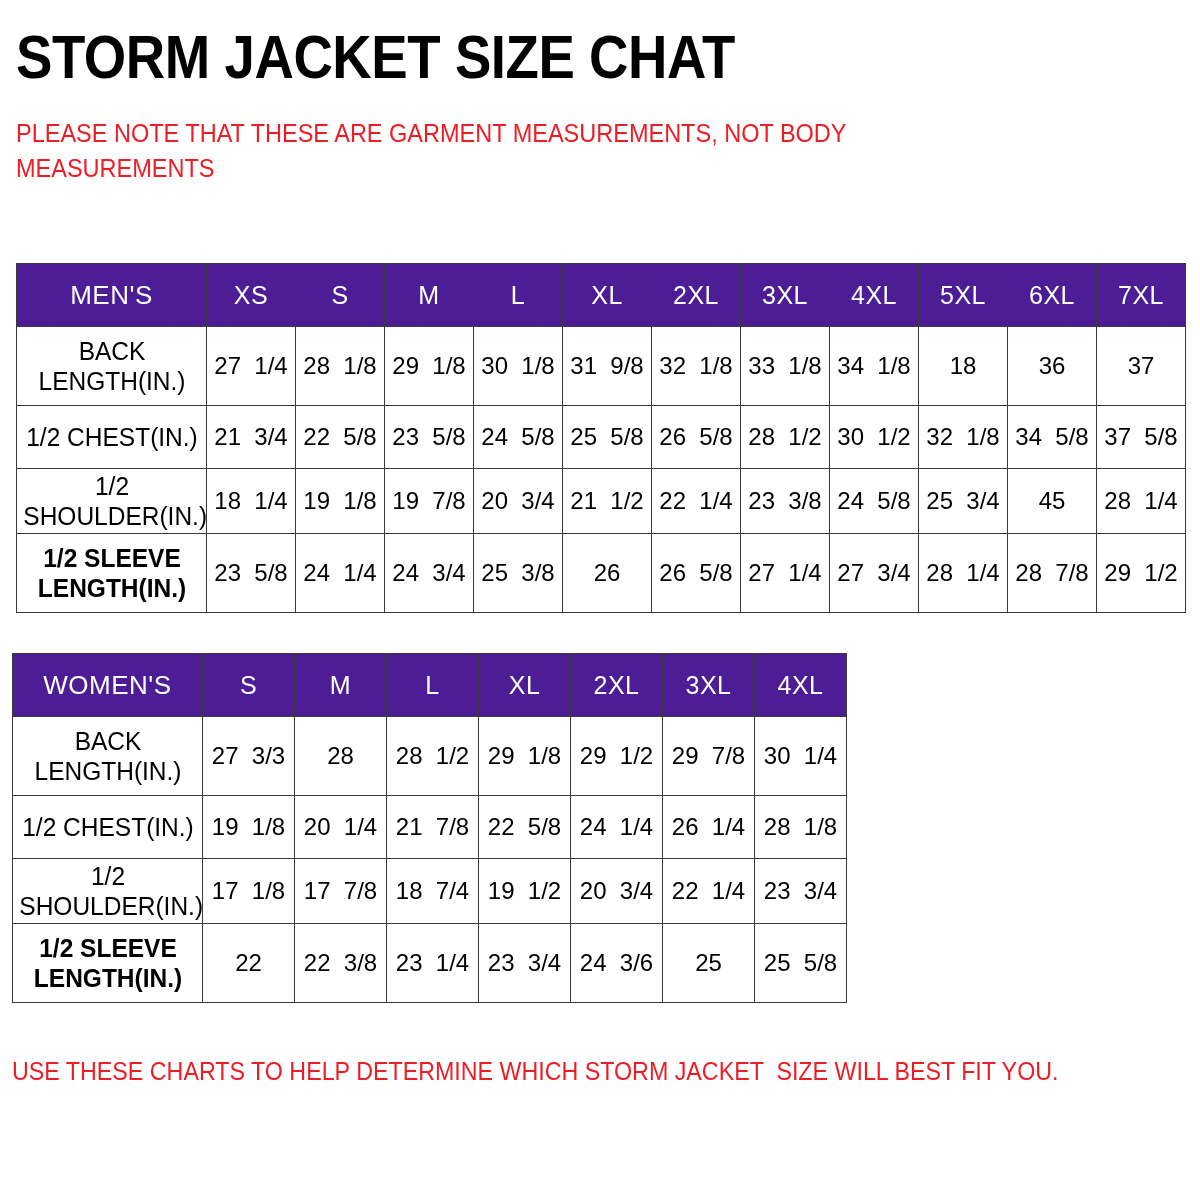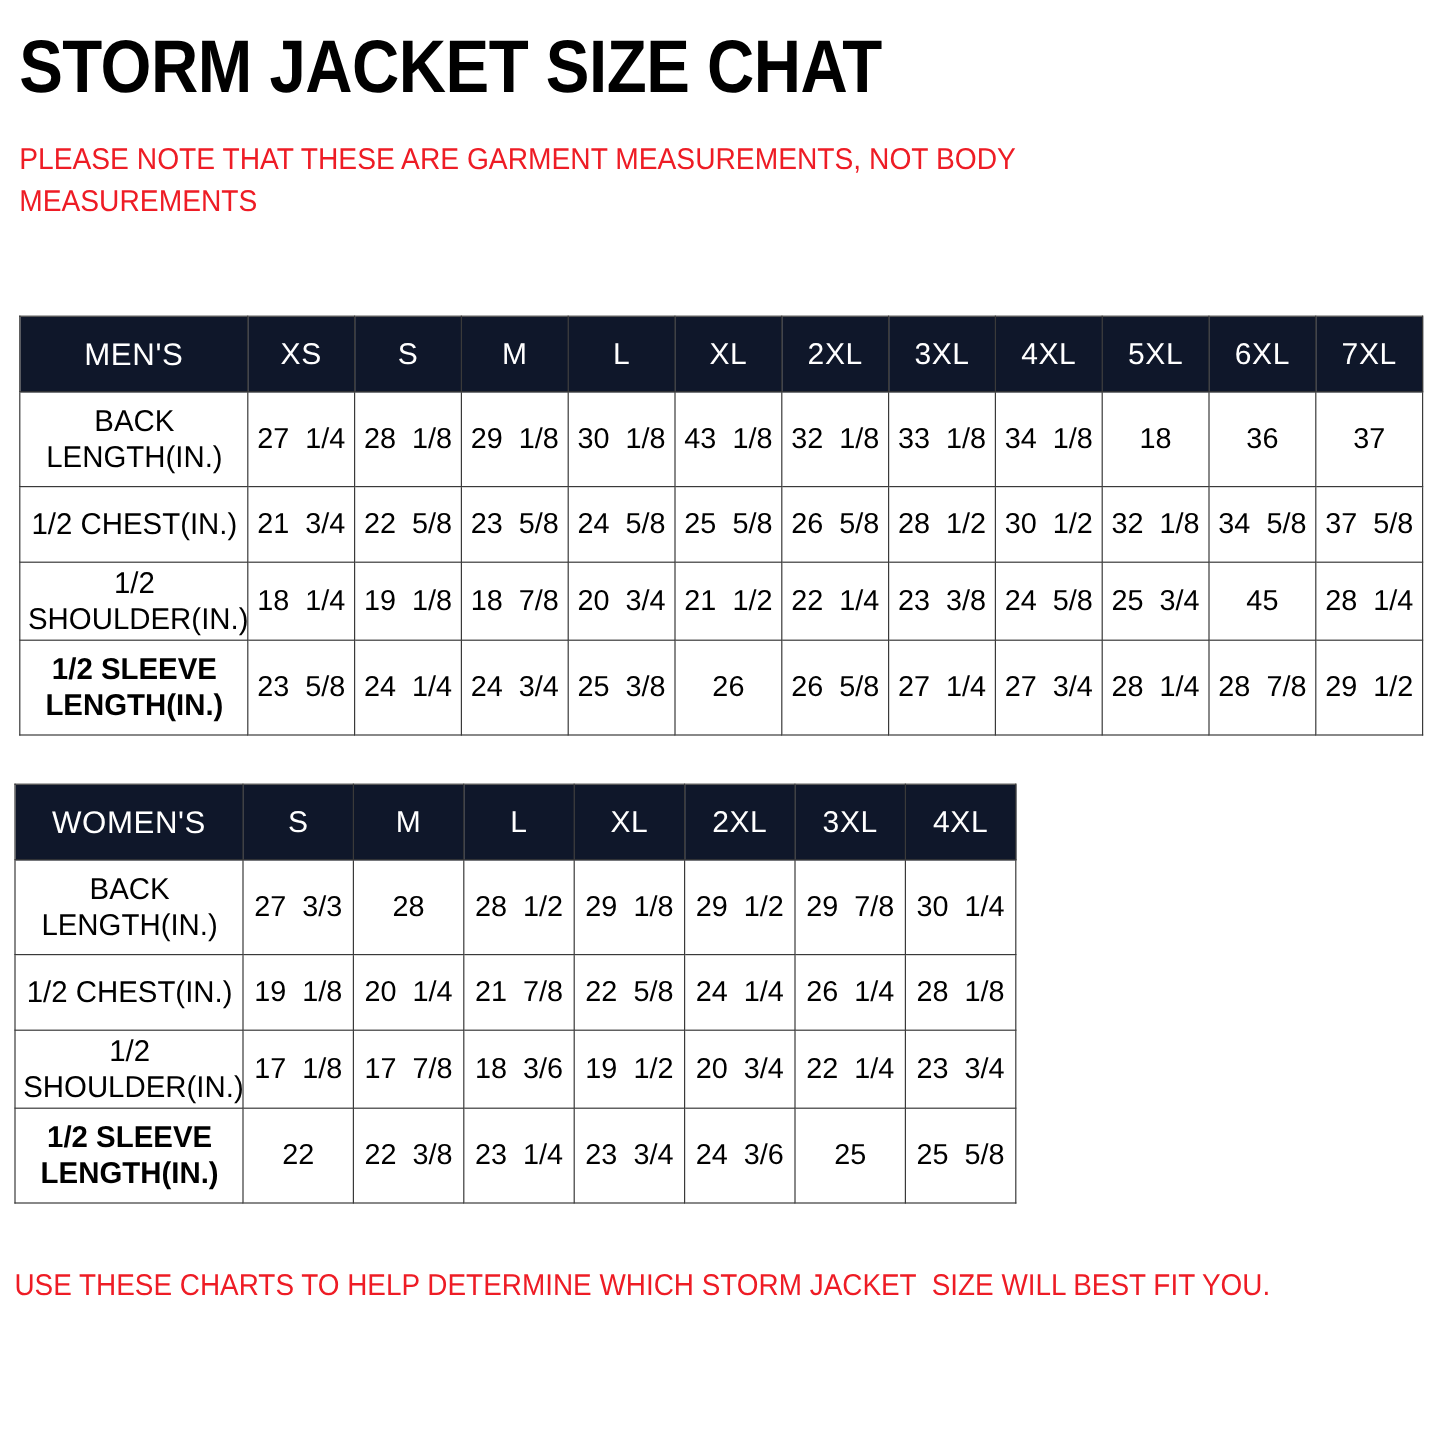--- a/index.html
+++ b/index.html
@@ -73,21 +73,21 @@
     background: #ffffff;
   }
   table.size-table td, table.size-table th {
     border: 1px solid #3a3a3a;
     text-align: center;
     vertical-align: middle;
     padding: 0;
     color: #000000;
   }
   table.size-table thead th {
-    background: #0f172a;
+    background: #4c1d95;
     color: #ffffff;
     font-weight: normal;
     font-size: 25px;
     height: 62px;
     letter-spacing: 0.5px;
     margin-top: 32px;
   }
   table.size-table thead th.corner {
     font-size: 26px;
   }
@@ -170,21 +170,21 @@
         </tr>
     </thead>
     <tbody>
         <tr class="tall">
           <td class="rowlabel">BACK
 LENGTH(IN.)</td>
           <td>27  1/4</td>
           <td>28  1/8</td>
           <td>29  1/8</td>
           <td>30  1/8</td>
-          <td>43  1/8</td>
+          <td>31  9/8</td>
           <td>32  1/8</td>
           <td>33  1/8</td>
           <td>34  1/8</td>
           <td>18</td>
           <td>36</td>
           <td>37</td>
         </tr>
         <tr>
           <td class="rowlabel">1/2  CHEST(IN.)</td>
           <td>21  3/4</td>
@@ -196,21 +196,21 @@
           <td>28  1/2</td>
           <td>30  1/2</td>
           <td>32  1/8</td>
           <td>34  5/8</td>
           <td>37  5/8</td>
         </tr>
         <tr>
           <td class="rowlabel">1/2  SHOULDER(IN.)</td>
           <td>18  1/4</td>
           <td>19  1/8</td>
-          <td>18  7/8</td>
+          <td>19  7/8</td>
           <td>20  3/4</td>
           <td>21  1/2</td>
           <td>22  1/4</td>
           <td>23  3/8</td>
           <td>24  5/8</td>
           <td>25  3/4</td>
           <td>45</td>
           <td>28  1/4</td>
         </tr>
         <tr class="tall">
@@ -273,21 +273,21 @@
           <td>21  7/8</td>
           <td>22  5/8</td>
           <td>24  1/4</td>
           <td>26  1/4</td>
           <td>28  1/8</td>
         </tr>
         <tr>
           <td class="rowlabel">1/2  SHOULDER(IN.)</td>
           <td>17  1/8</td>
           <td>17  7/8</td>
-          <td>18  3/6</td>
+          <td>18  7/4</td>
           <td>19  1/2</td>
           <td>20  3/4</td>
           <td>22  1/4</td>
           <td>23  3/4</td>
         </tr>
         <tr class="tall">
           <td class="rowlabel bold-label">1/2  SLEEVE
 LENGTH(IN.)</td>
           <td>22</td>
           <td>22  3/8</td>

